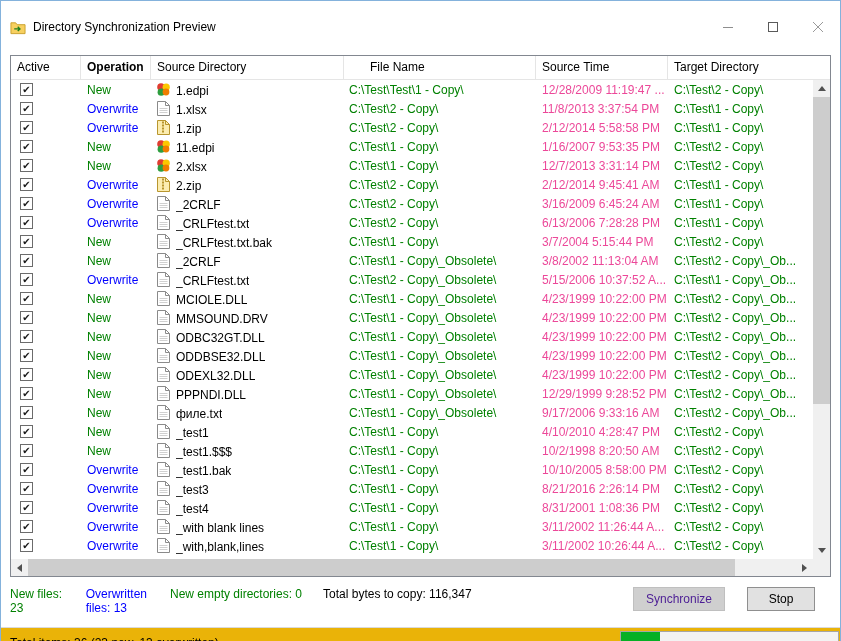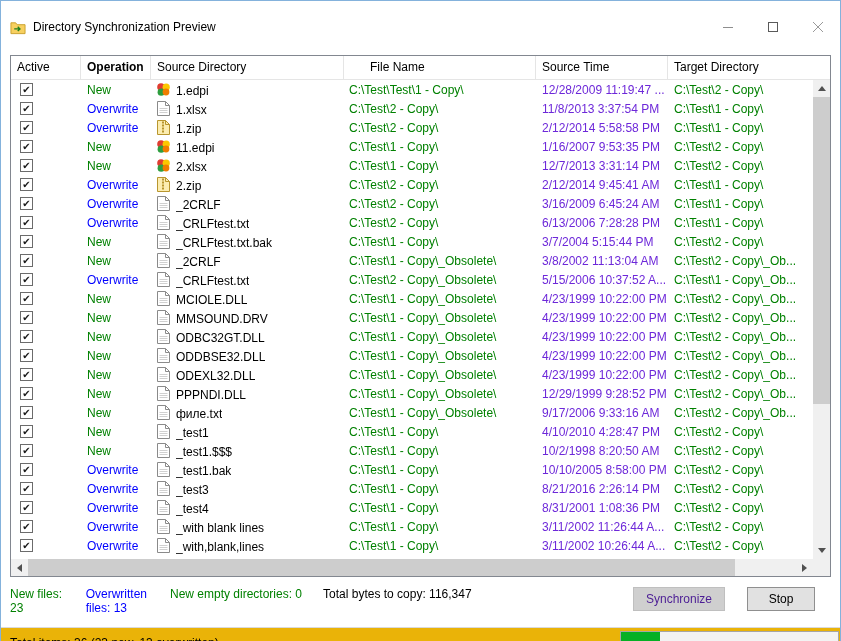--- a/index.html
+++ b/index.html
@@ -36,21 +36,21 @@
 
   .lv-body { flex: 1; display: flex; overflow: hidden; }
   .rows { flex: 1; overflow: hidden; }
   .row { height: 19px; display: flex; align-items: center; font-size: 12px; }
   .cell { white-space: nowrap; overflow: hidden; flex-shrink: 0; }
   .c-active { width: 70px; padding-left: 9px; display: flex; align-items: center; }
   .c-op     { width: 70px; padding-left: 6px; }
   .c-file   { width: 192px; padding-left: 4px; display: flex; align-items: flex-end; gap: 5px; }
   .c-file .fname { overflow: hidden; white-space: nowrap; }
   .c-src    { width: 193px; padding-left: 6px; color: #008000; }
-  .c-time   { width: 132px; padding-left: 6px; color: #6d28d9; }
+  .c-time   { width: 132px; padding-left: 6px; color: #ec4899; }
   .c-tgt    { flex: 1; padding-left: 6px; color: #008000; }
   .op-new { color: #008000; }
   .op-overwrite { color: #0000ff; }
 
   .checkbox { width: 13px; height: 13px; border: 1px solid #6b6b6b; background: #fff;
               font-size: 10px; line-height: 11px; text-align: center; color: #1a1a1a; flex: 0 0 13px; }
   .ficon { width: 16px; height: 16px; display: flex; align-items: center; justify-content: center; flex: 0 0 16px; }
 
   
   .vscroll { flex: 0 0 17px; background: #f0f0f0; display: flex; flex-direction: column; }

